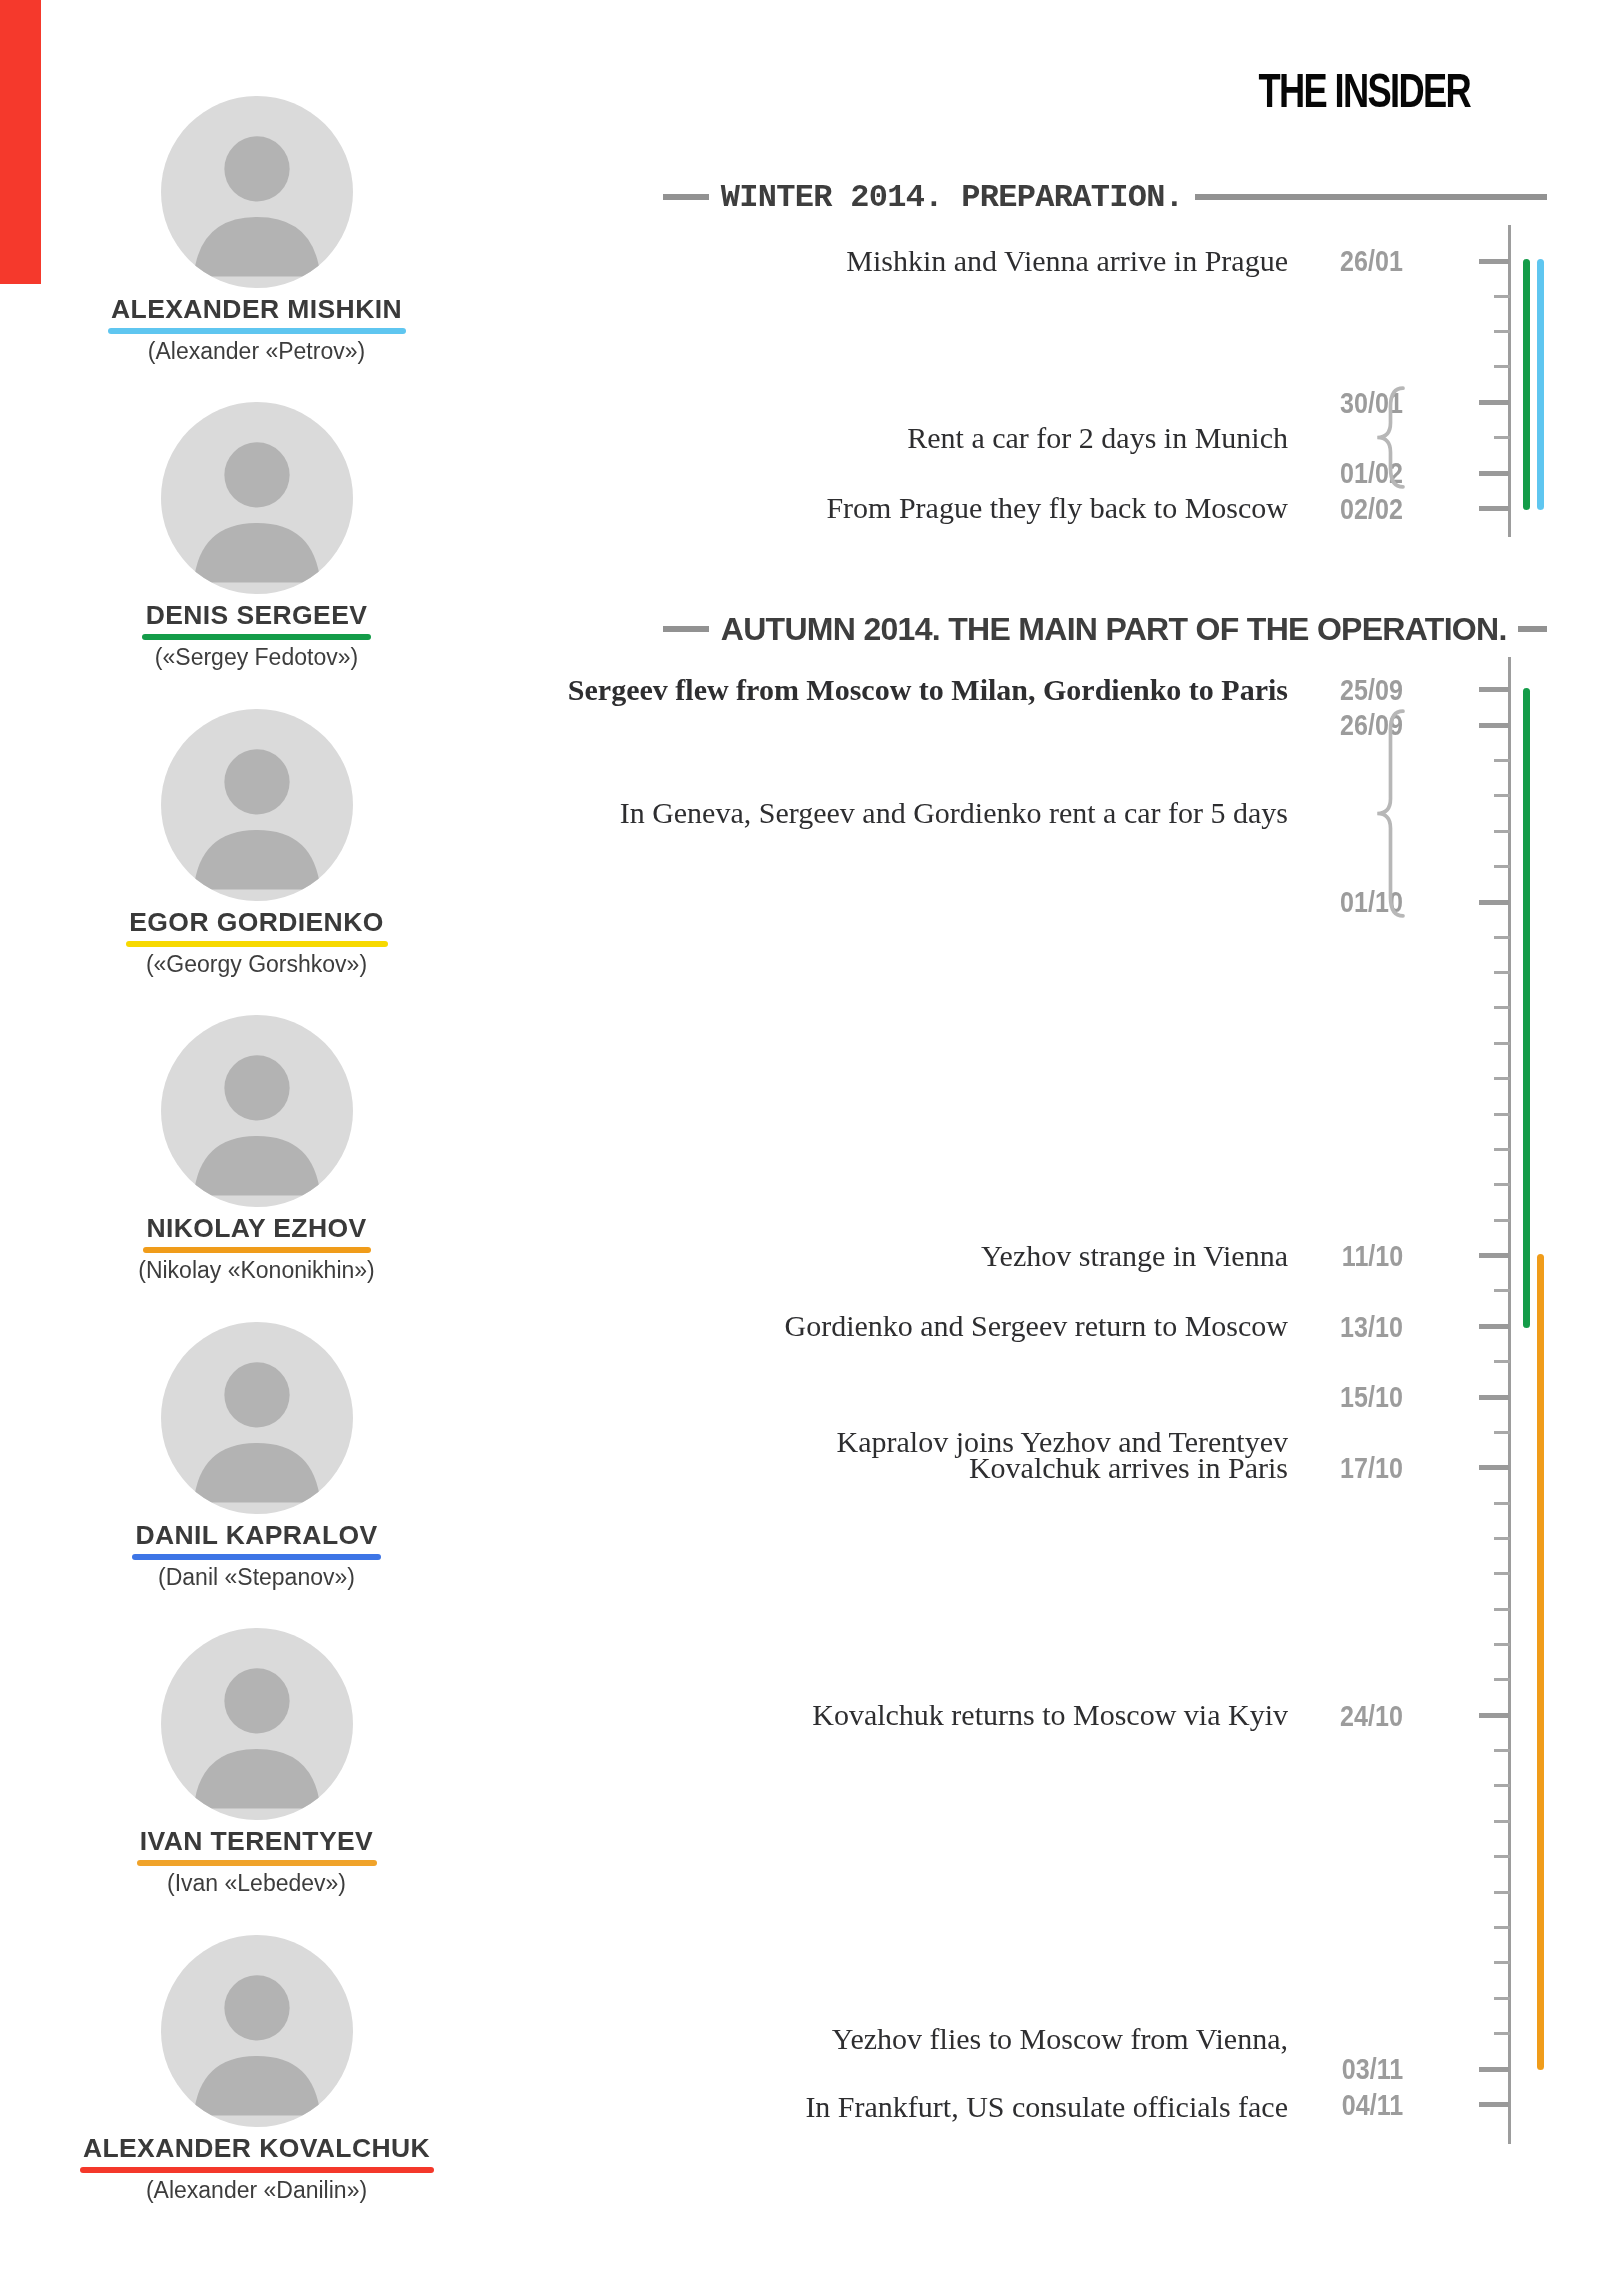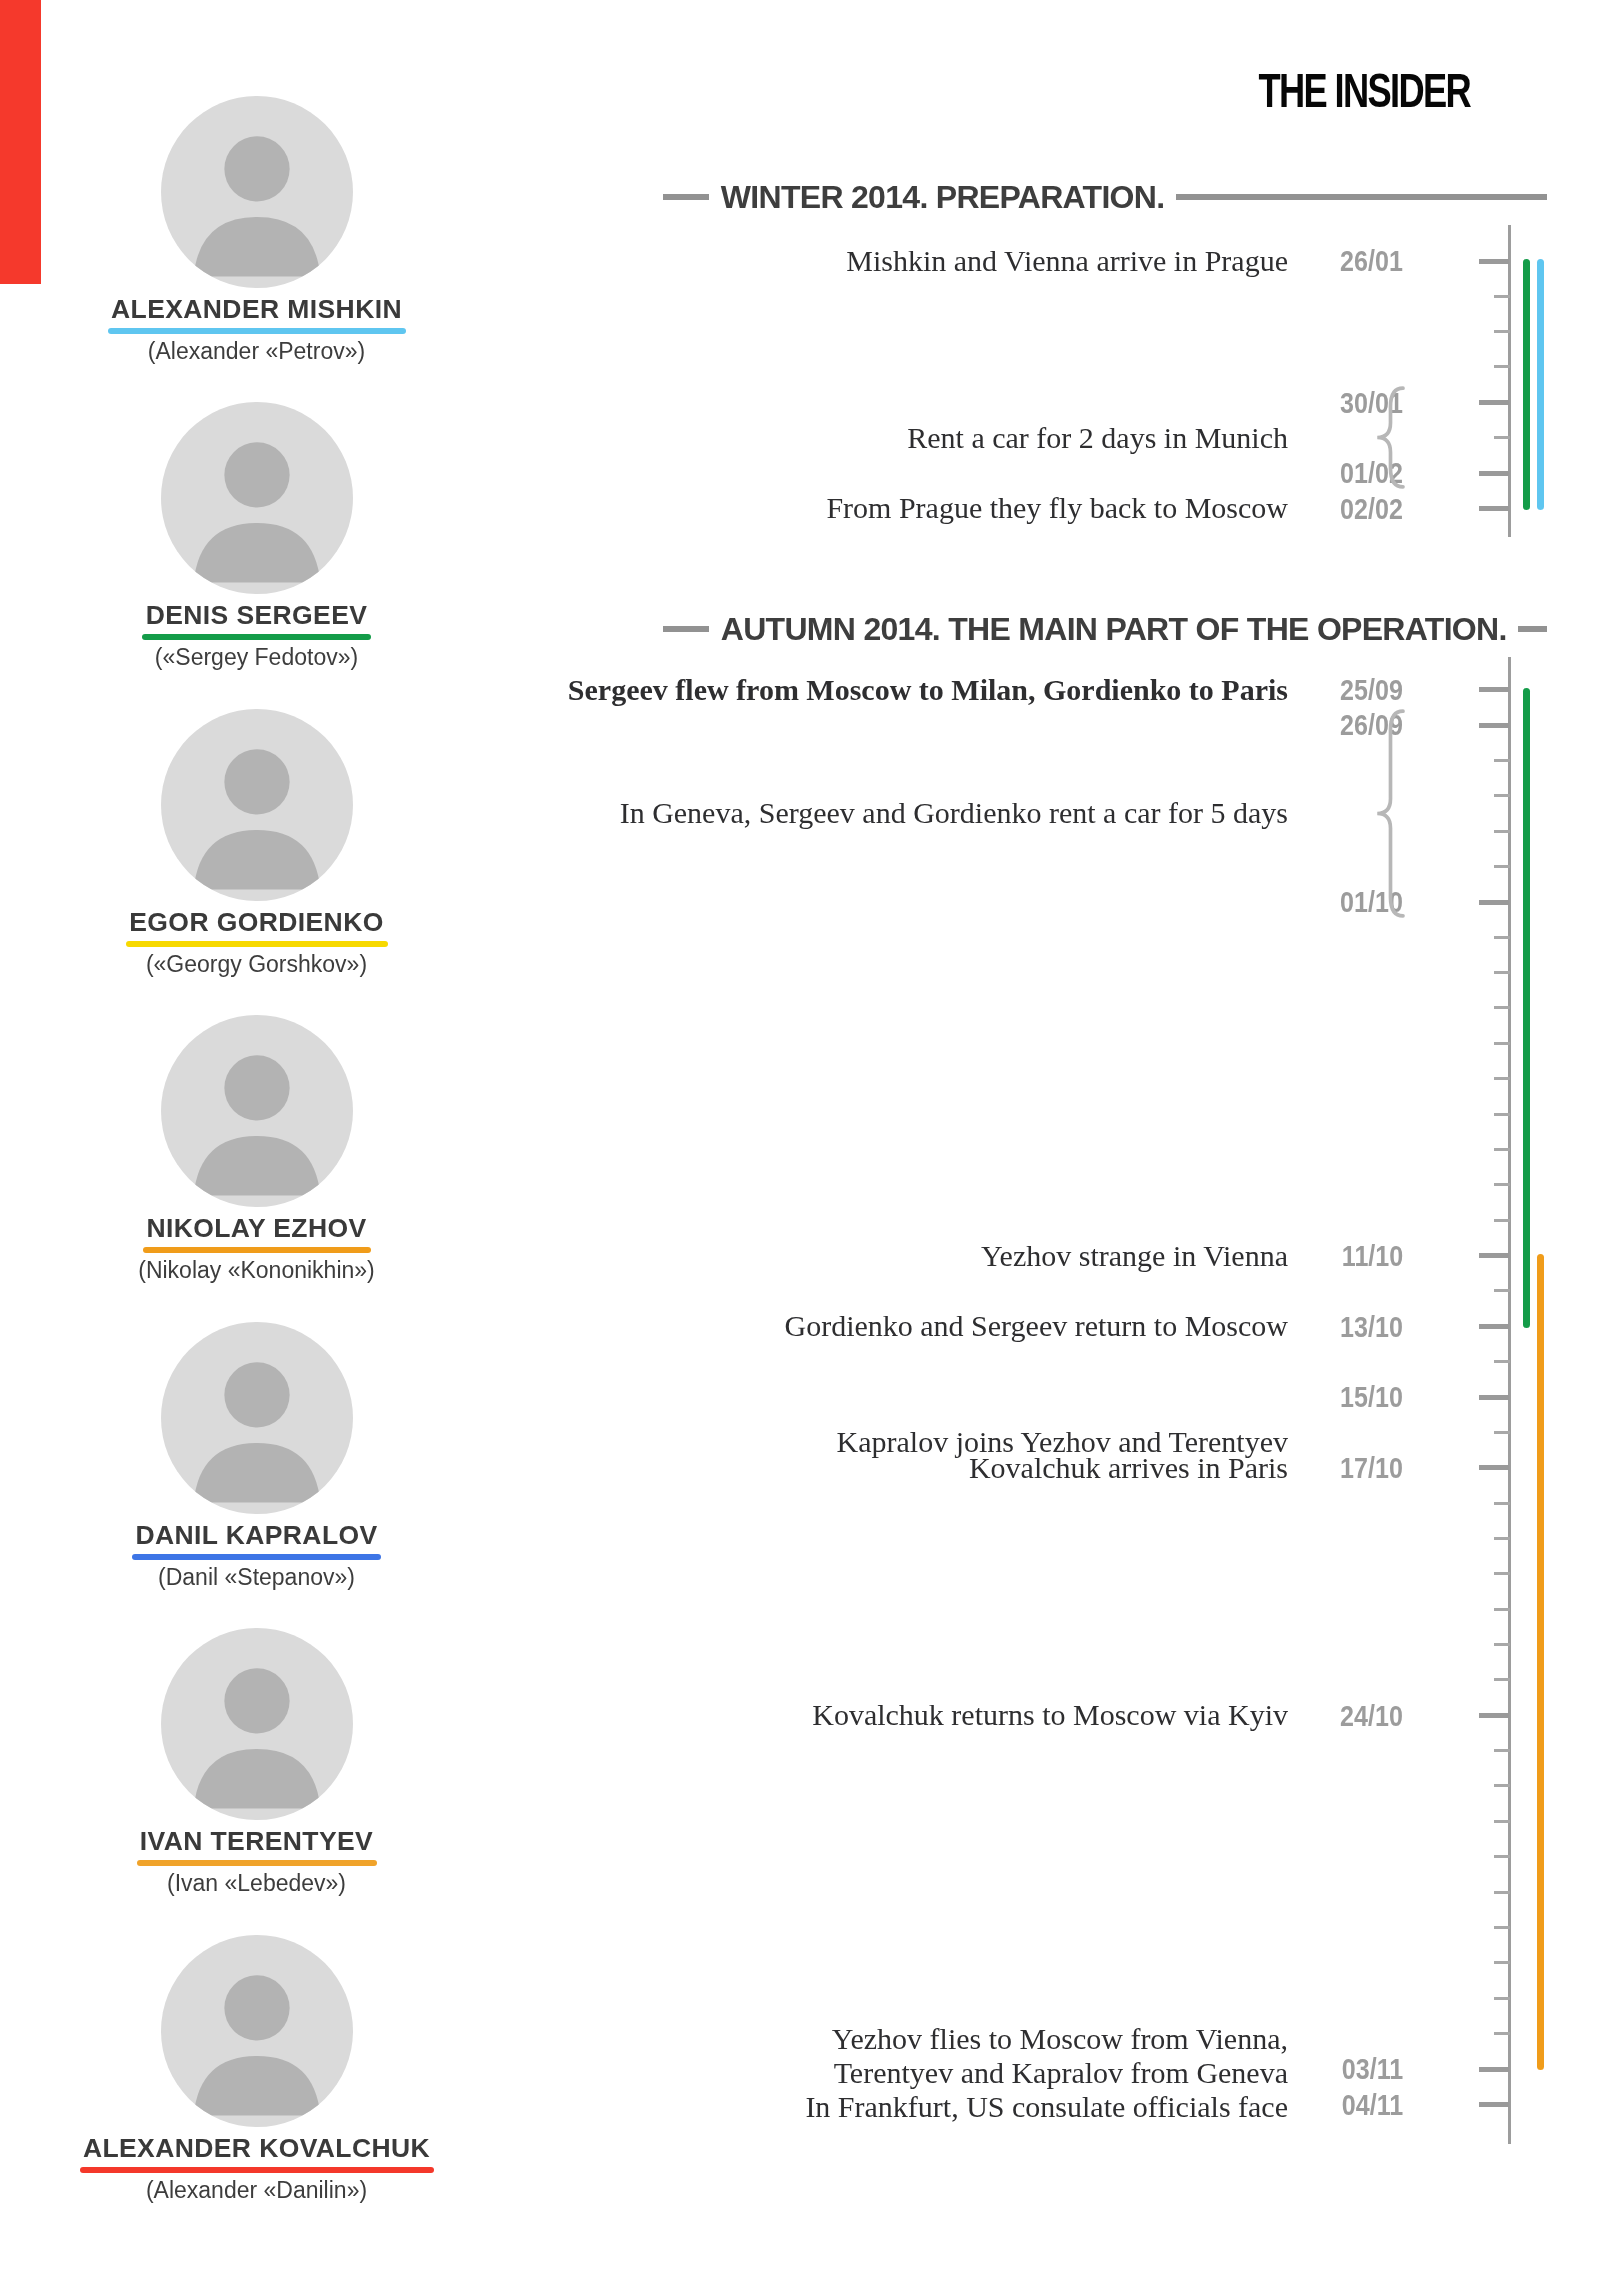--- a/index.html
+++ b/index.html
@@ -129,21 +129,21 @@
         <circle cx="50" cy="38" r="17" fill="#b3b3b3"></circle>
         <path d="M17 94 Q20 63 50 63 Q80 63 83 94 Z" fill="#b3b3b3"></path>
       </svg>
     </div>
     <div><span class="pname">ALEXANDER KOVALCHUK</span></div>
     <div class="punder" style="background: rgb(244, 56, 42); width: 354px;"></div>
     <div class="palias">(Alexander «Danilin»)</div>
   </div>
 </div>
 
-  <div class="section-header" style="top:175px;">
+  <div class="section-header" style="top:175px;font-family:Liberation Mono, monospace;">
     <div class="hline hline-left"></div>
     <div class="htitle">WINTER 2014. PREPARATION.</div>
     <div class="hline hline-right"></div>
   </div>
 
   <div class="section-header" style="top:607px;">
     <div class="hline hline-left"></div>
     <div class="htitle">AUTUMN 2014. THE MAIN PART OF THE OPERATION.</div>
     <div class="hline hline-right"></div>
   </div>
@@ -254,21 +254,20 @@
         <div>Kapralov joins Yezhov and Terentyev</div>
       </div>
       <div class="event" style="top: 1451px;">
         <div>Kovalchuk arrives in Paris</div>
       </div>
       <div class="event" style="top: 1698px;">
         <div>Kovalchuk returns to Moscow via Kyiv</div>
       </div>
       <div class="event" style="top: 2022px;">
         <div>Yezhov flies to Moscow from Vienna,</div>
-        <div>Terentyev and Kapralov from Geneva</div>
       </div>
       <div class="event" style="top: 2090px;">
         <div>In Frankfurt, US consulate officials face</div>
       </div>
     </div>
 
 </div>
 
 
 </body></html>

